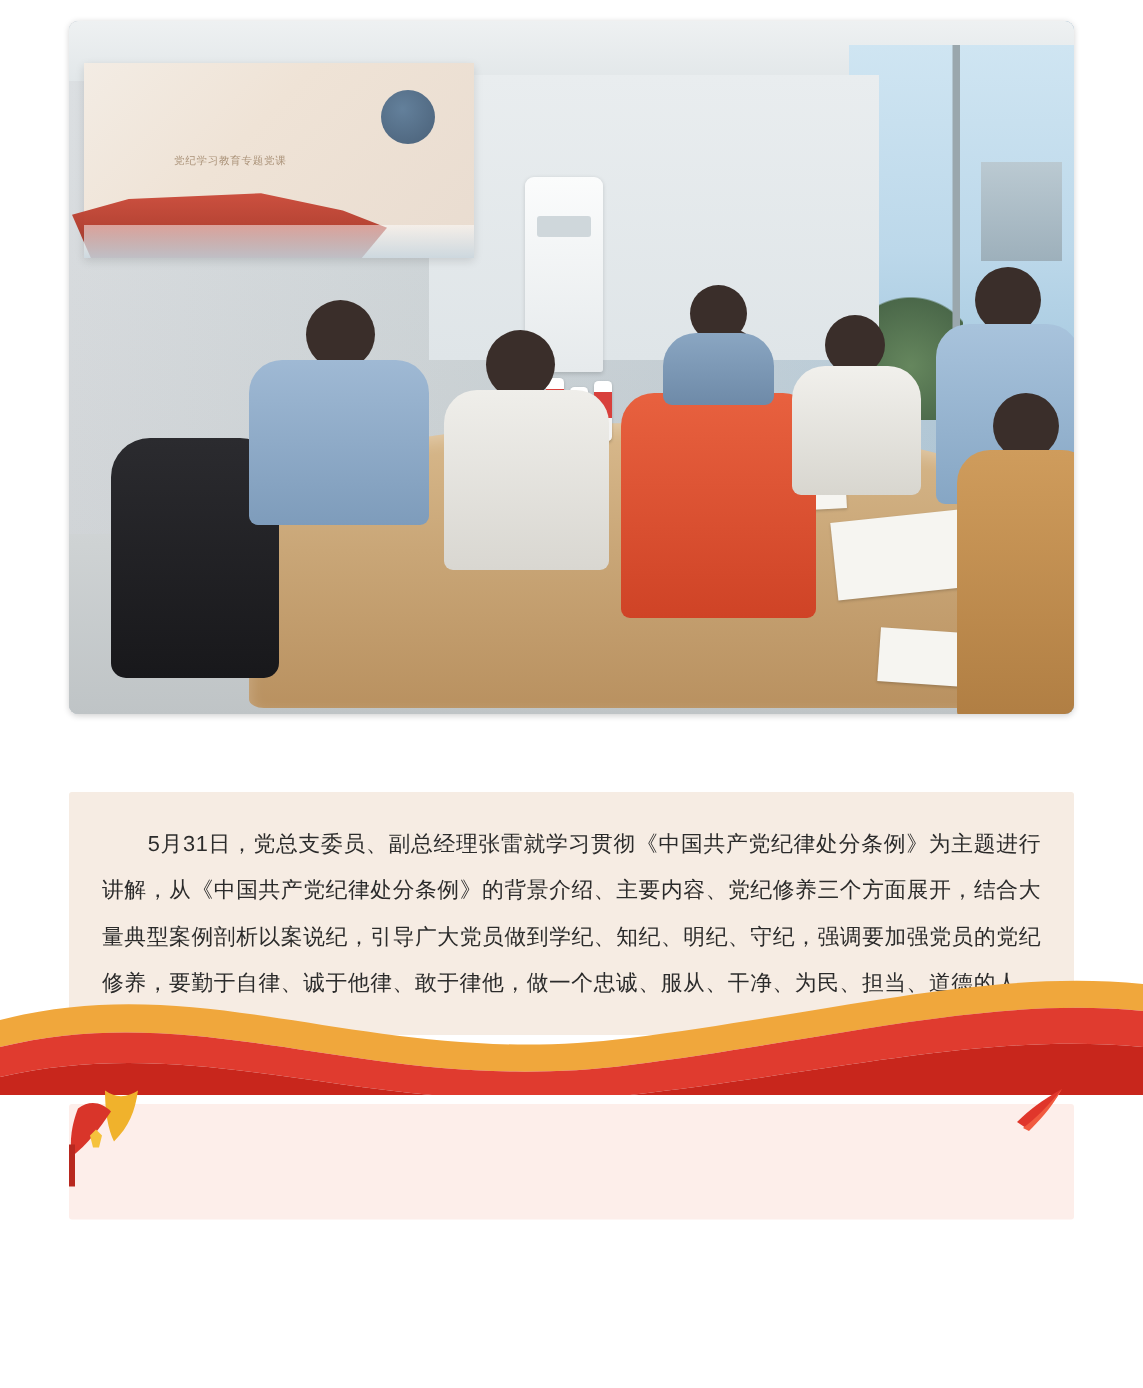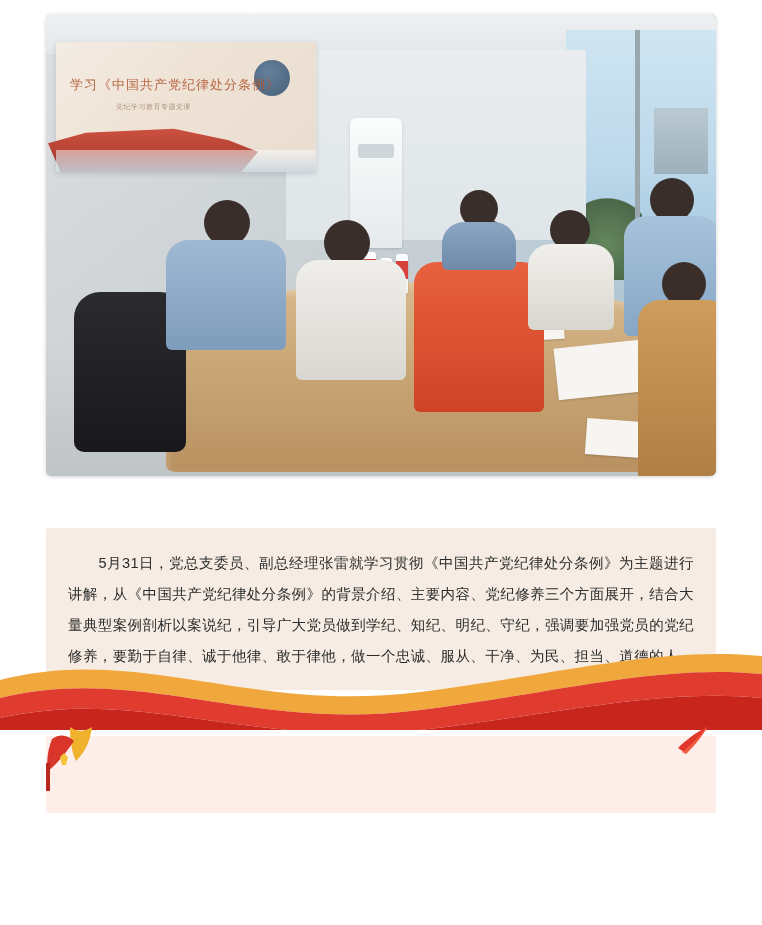--- a/index.html
+++ b/index.html
@@ -213,21 +213,20 @@
       <div class="ph-window">
         <div class="bldg"></div>
         <div class="tree"></div>
       </div>
       <div class="ph-wall"></div>
 
       <div class="ph-screen">
         <div class="slide-ship"></div>
         <div class="slide-wave"></div>
         <div class="slide-emblem"></div>
-        <div class="slide-title">学习《中国共产党纪律处分条例》</div>
         <div class="slide-sub">党纪学习教育专题党课</div>
       </div>
 
       <div class="ph-ac"></div>
       <div class="ph-floor"></div>
       <div class="ph-table"></div>
       <div class="chair"></div>
 
       <div class="bot" style="left:302px; top:242px;"></div>
       <div class="bot" style="left:318px; top:238px;"></div>

